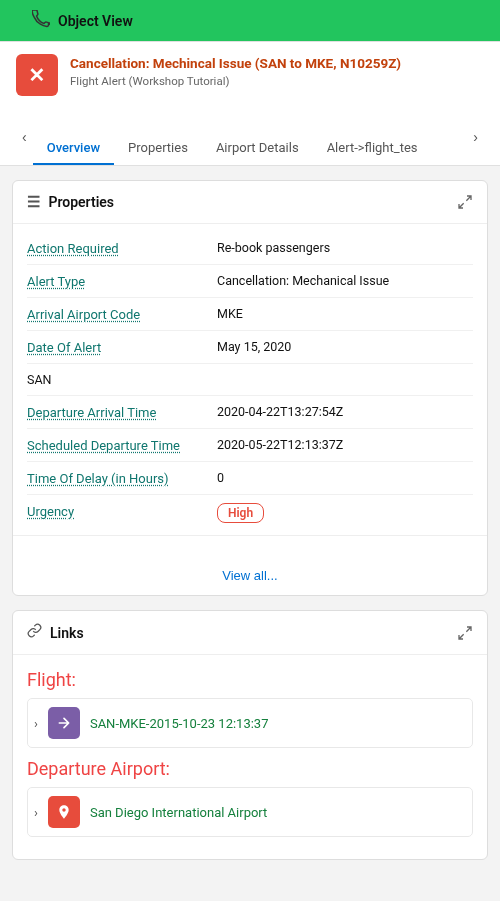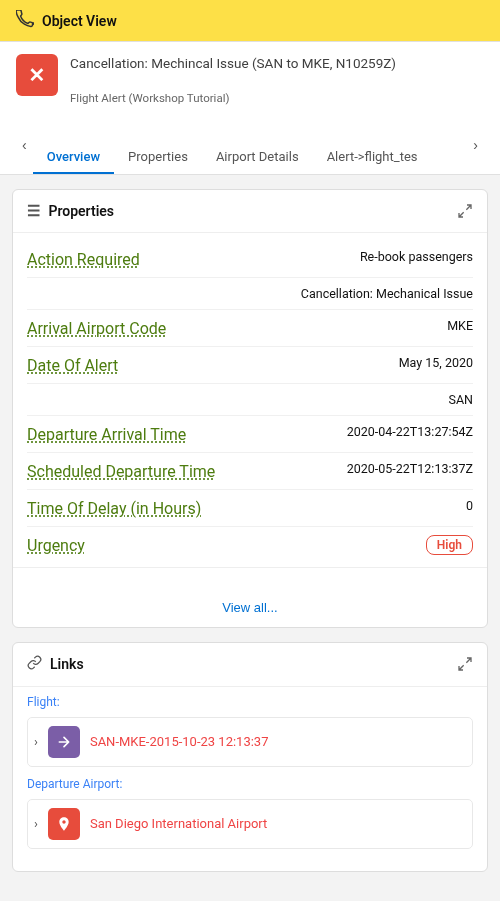--- a/index.html
+++ b/index.html
@@ -7,23 +7,23 @@
       font-family: -apple-system, BlinkMacSystemFont, 'Segoe UI', Roboto, sans-serif;
       background: #f3f3f3;
       width: 500px;
       min-height: 901px;
       font-size: 13px;
       color: #333;
     }
 
     
     .top-bar {
-      background: #fde047;
+      background: #22c55e;
       border-bottom: 1px solid #e0e0e0;
-      padding: 10px 16px;
+      padding: 10px 32px;
       display: flex;
       align-items: center;
       gap: 8px;
     }
     .top-bar-title {
       font-size: 14px;
       font-weight: 600;
       color: #111;
     }
 
@@ -44,28 +44,28 @@
       height: 42px;
       background: #e74c3c;
       border-radius: 6px;
       display: flex;
       align-items: center;
       justify-content: center;
       flex-shrink: 0;
     }
     .header-text h2 {
       font-size: 13.5px;
-      font-weight: 400;
-      color: #404040;
+      font-weight: 700;
+      color: #c2410c;
       line-height: 1.4;
     }
     .header-text p {
       font-size: 11.5px;
       color: #666;
-      margin-top: 18px;
+      margin-top: 1px;
     }
 
     
     .tabs {
       display: flex;
       align-items: center;
       gap: 0;
       overflow: hidden;
     }
     .tab-nav-btn {
@@ -153,33 +153,32 @@
     .prop-row {
       display: flex;
       padding: 8px 0;
       border-bottom: 1px solid #f0f0f0;
       align-items: flex-start;
     }
     .prop-row:last-of-type {
       border-bottom: none;
     }
     .prop-label {
-      color: #4d7c0f;
-      font-size: 16px;
+      color: #0f766e;
+      font-size: 13px;
       width: 190px;
       flex-shrink: 0;
       padding-top: 1px;
       text-decoration: underline dotted;
       text-underline-offset: 2px;
     }
     .prop-value {
       font-size: 12.5px;
       color: #111;
       flex: 1;
-      text-align: right;
     }
     .urgency-badge {
       display: inline-block;
       border: 1.5px solid #e74c3c;
       color: #e74c3c;
       font-size: 12px;
       font-weight: 600;
       padding: 2px 10px;
       border-radius: 8px;
     }
@@ -196,23 +195,24 @@
       font-size: 13px;
       cursor: pointer;
       margin-top: 20px;
     }
 
     
     .links-body {
       padding: 8px 14px 12px 14px;
     }
     .links-section-label {
-      font-size: 12px;
-      color: #3b82f6;
+      font-size: 18px;
+      color: #ef4444;
       margin-bottom: 8px;
+      margin-top: 6px;
     }
     .link-row {
       display: flex;
       align-items: center;
       gap: 10px;
       padding: 8px 6px;
       border: 1px solid #e8e8e8;
       border-radius: 5px;
       margin-bottom: 10px;
       cursor: pointer;
@@ -237,21 +237,21 @@
     .link-icon-box.red {
       background: #e74c3c;
     }
     .link-icon-box svg {
       width: 16px;
       height: 16px;
       fill: #fff;
     }
     .link-label {
       font-size: 13px;
-      color: #ef4444;
+      color: #15803d;
       text-align: right;
     }
   </style>
 </head>
 <body>
 
 <div class="top-bar">
   <span>
     <svg width="18" height="18" viewBox="0 0 24 24" fill="none" stroke="#333" stroke-width="2" stroke-linecap="round" stroke-linejoin="round">
       <path d="M22 16.92v3a2 2 0 01-2.18 2 19.79 19.79 0 01-8.63-3.07A19.5 19.5 0 013.07 9.77 19.79 19.79 0 01.0 1.18 2 2 0 012 0h3a2 2 0 012 1.72c.127.96.361 1.903.7 2.81a2 2 0 01-.45 2.11L6.09 7.91A16 16 0 0016 17.91l1.27-1.27a2 2 0 012.11-.45c.907.339 1.85.573 2.81.7A2 2 0 0124 18.92z"></path>
@@ -299,20 +299,21 @@
       </button>
     </div>
 
     <div class="properties-body">
 
     <div class="prop-row">
           <span class="prop-label">Action Required</span>
           <span class="prop-value">Re-book passengers</span>
         </div>
         <div class="prop-row">
+          <span class="prop-label">Alert Type</span>
           <span class="prop-value">Cancellation: Mechanical Issue</span>
         </div>
         <div class="prop-row">
           <span class="prop-label">Arrival Airport Code</span>
           <span class="prop-value">MKE</span>
         </div>
         <div class="prop-row">
           <span class="prop-label">Date Of Alert</span>
           <span class="prop-value">May 15, 2020</span>
         </div>

